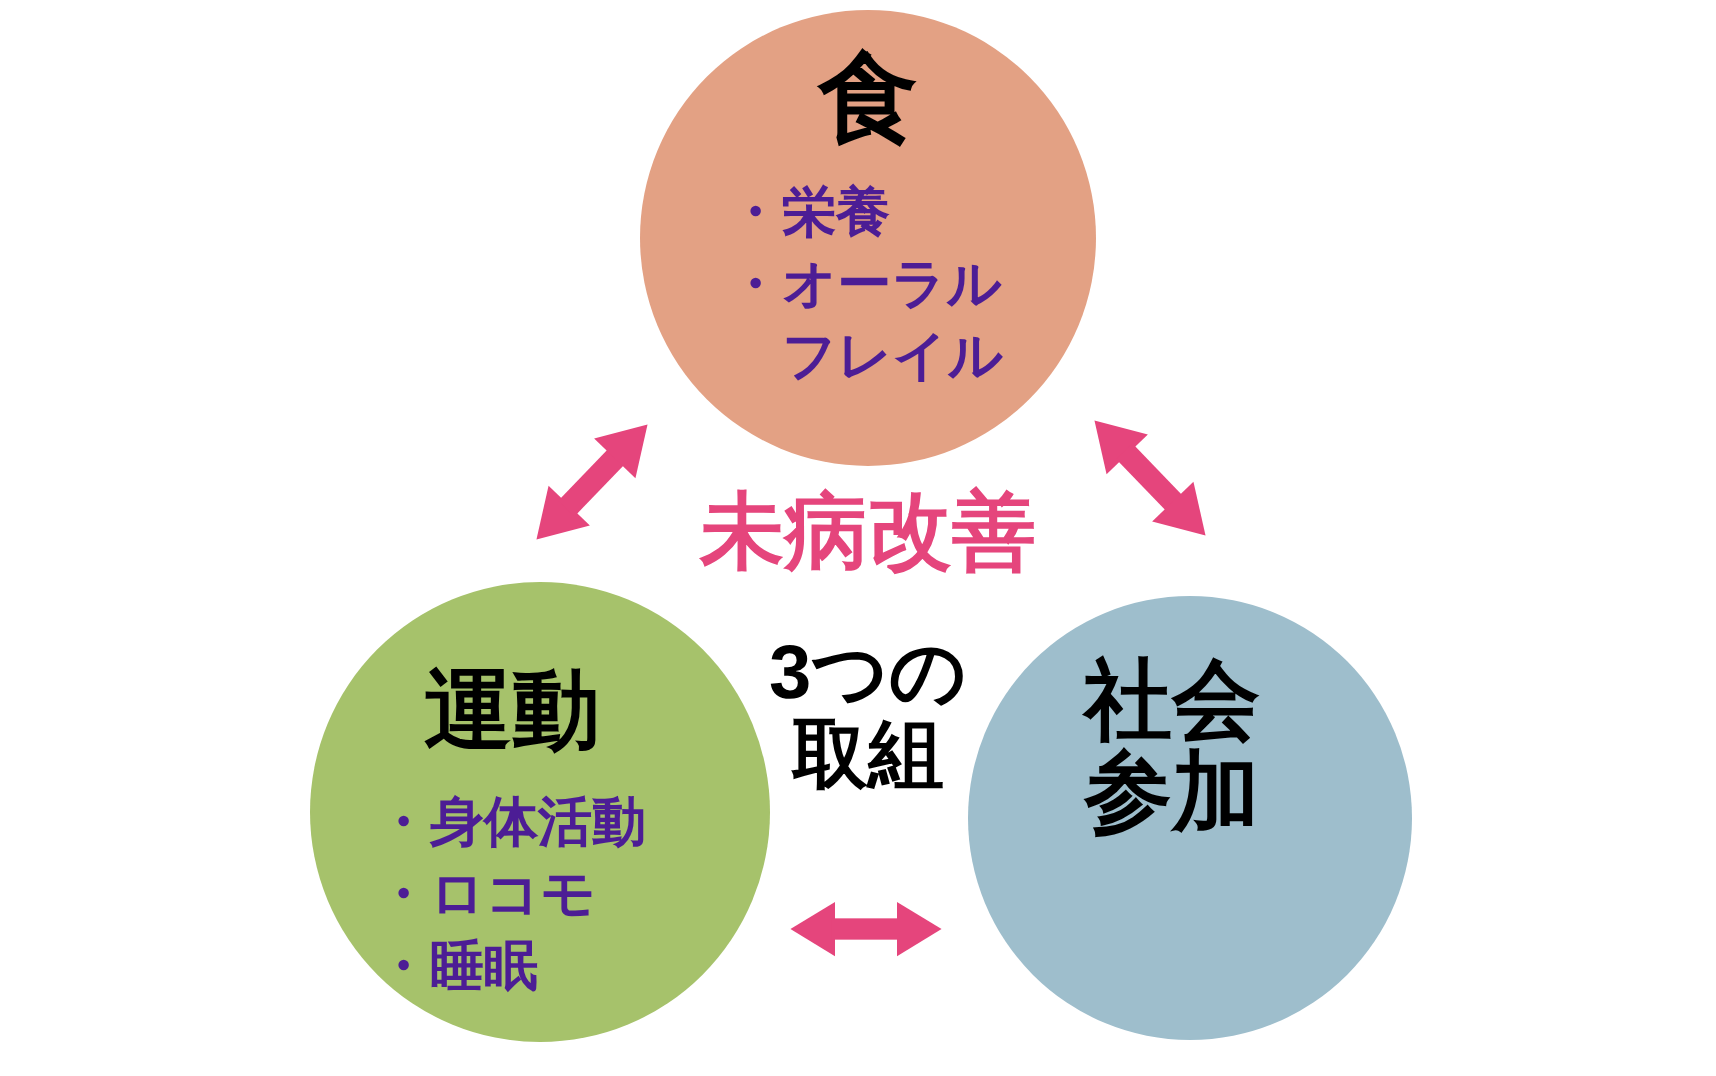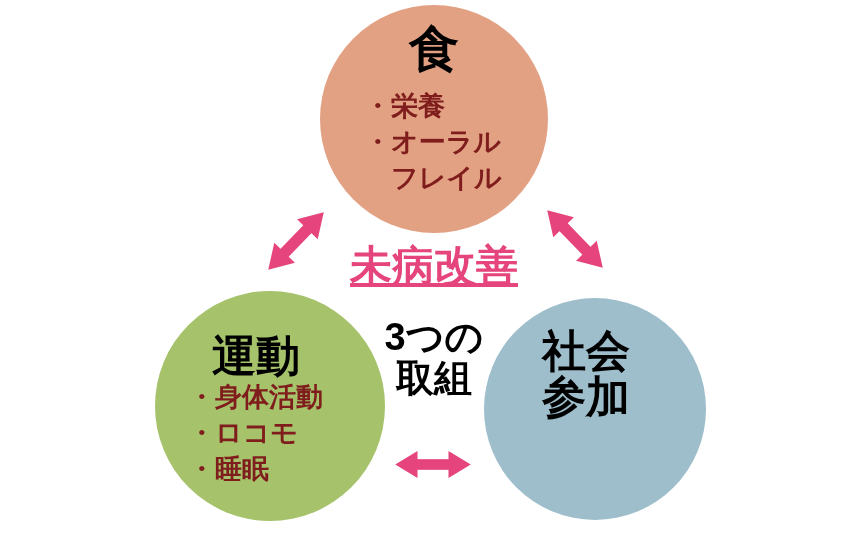--- a/index.html
+++ b/index.html
@@ -48,52 +48,52 @@
     margin-top: 12px;
     padding-left: 44px;
   }
   .exercise-title {
     text-align: center;
     font-size: 44px;
     margin-top: 42px;
     padding-right: 28px;
   }
   .exercise-items {
+    margin-top: 14px;
     padding-left: 33px;
   }
   .social-title {
     font-size: 44px;
     line-height: 46px;
     margin-top: 30px;
     padding-left: 58px;
     white-space: pre-line;
   }
   .social-items {
     margin-top: 28px;
     padding-left: 70px;
   }
   .item {
     font-size: 27px;
     font-weight: bold;
     line-height: 36px;
     white-space: pre;
-    color: #7f1d1d;
+    color: #4c1d95;
   }
   .center-label {
     position: absolute;
     left: 299px; top: 243px;
     width: 270px;
     text-align: center;
   }
   .headline {
     font-size: 42px;
     font-weight: bold;
     color: #E5457C;
     line-height: 46px;
-    text-decoration: underline;
   }
   .subtitle {
     margin-top: 28px;
     font-size: 38px;
     font-weight: bold;
     line-height: 41px;
     white-space: pre-line;
     color: #000;
   }
   .arrow {

